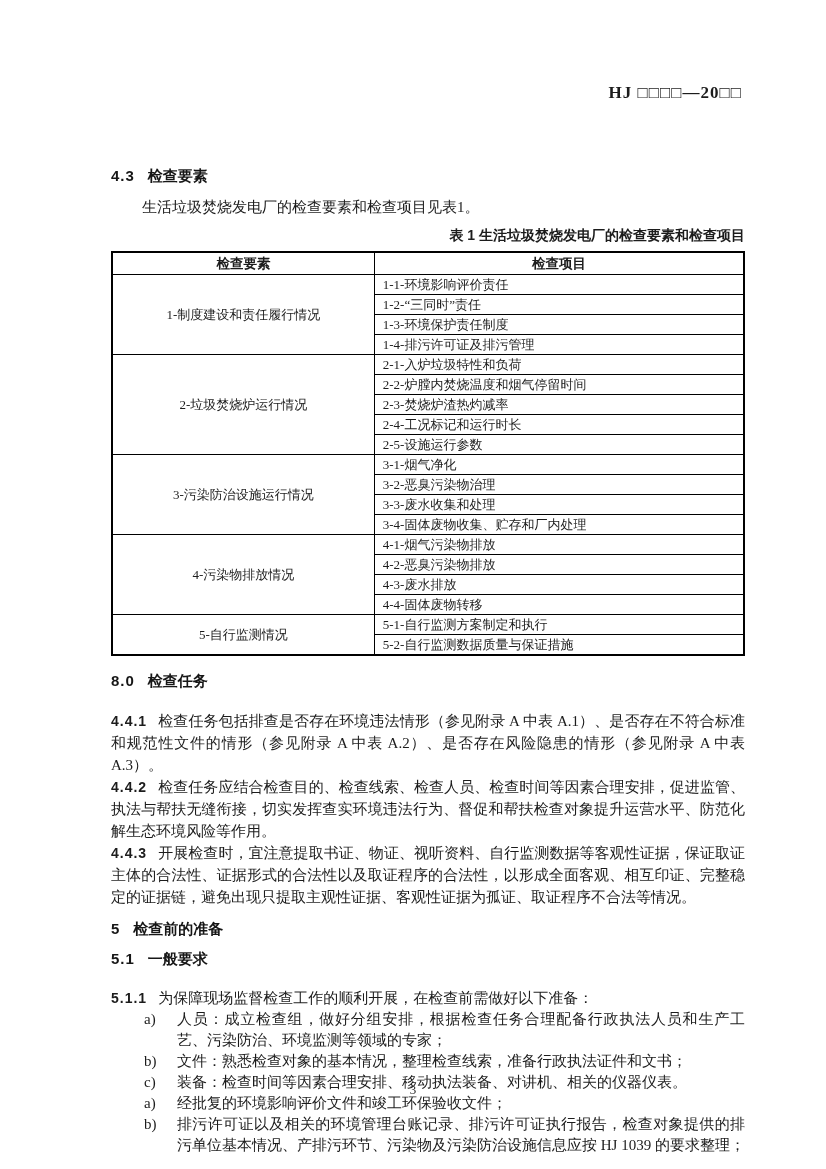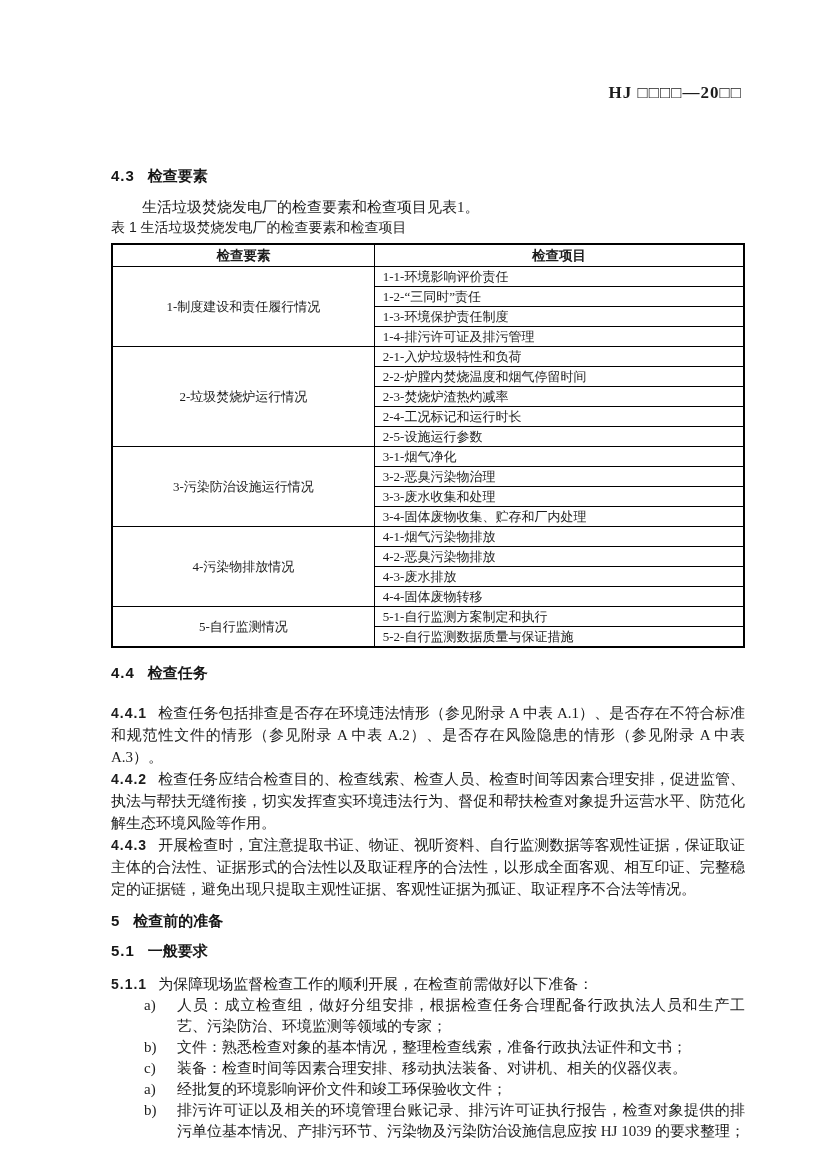--- a/index.html
+++ b/index.html
@@ -21,22 +21,22 @@
     font-weight:bold; font-size:15px; line-height:17px; margin:0;
     color:#161616;
   }
   .h .num { margin-right:13px; letter-spacing:1px; }
   #h43 { margin-top:167px; }
   .intro {
     font-size:15px; line-height:23px; margin:12px 0 0 0;
     text-indent:31px;
   }
   .table-title {
-    text-align:left; font-family:"Liberation Sans", sans-serif;
-    font-weight:normal; font-size:14px; 
+    text-align:right; font-family:"Liberation Sans", sans-serif;
+    font-weight:bold; font-size:14px; margin-top:8px;
   }
   table {
     border-collapse:collapse; width:100%; margin-top:6px;
     border:2px solid #000; table-layout:fixed;
   }
   th, td { border:1px solid #000; }
   th {
     font-family:"Liberation Sans", sans-serif; font-weight:bold;
     font-size:13.5px; height:21px; text-align:center; padding:0;
   }
@@ -51,21 +51,21 @@
   }
   .clause { font-size:15px; line-height:22px; text-align:justify; margin:0; }
   .cnum {
     font-family:"Liberation Sans", sans-serif; font-weight:bold;
     font-size:14px; margin-right:11px; letter-spacing:1px;
   }
   #h44  { margin-top:16px; }
   #p441 { margin-top:21px; }
   #h5   { margin-top:12px; }
   #h51  { margin-top:13px; }
-  #p511 { margin-top:14px; }
+  #p511 { margin-top:20px; }
   .li {
     display:flex; font-size:15px; line-height:21px; margin-left:33px;
   }
   .li .lab { width:33px; flex:none; }
   .li .txt { flex:1; text-align:justify; }
   .page-number {
     position:absolute; left:0; top:1082px; width:826px;
     text-align:center; font-size:13px; color:#2a2a2a;
   }
 </style>
@@ -152,21 +152,21 @@
         <tr>
           <td class="elem" rowspan="2">5-自行监测情况</td>
           <td class="item">5-1-自行监测方案制定和执行</td>
         </tr>
         <tr>
           <td class="item">5-2-自行监测数据质量与保证措施</td>
         </tr>
       </tbody>
   </table>
 
-  <h2 class="h" id="h44"><span class="num">4.4</span><span>检查任务</span></h2>
+  <h2 class="h" id="h44"><span class="num">8.0</span><span>检查任务</span></h2>
 
   <p class="clause" id="p441"><span class="cnum">4.4.1</span><span>检查任务包括排查是否存在环境违法情形（参见附录 A 中表 A.1）、是否存在不符合标准和规范性文件的情形（参见附录 A 中表 A.2）、是否存在风险隐患的情形（参见附录 A 中表 A.3）。</span></p>
 
   <p class="clause"><span class="cnum">4.4.2</span><span>检查任务应结合检查目的、检查线索、检查人员、检查时间等因素合理安排，促进监管、执法与帮扶无缝衔接，切实发挥查实环境违法行为、督促和帮扶检查对象提升运营水平、防范化解生态环境风险等作用。</span></p>
 
   <p class="clause"><span class="cnum">4.4.3</span><span>开展检查时，宜注意提取书证、物证、视听资料、自行监测数据等客观性证据，保证取证主体的合法性、证据形式的合法性以及取证程序的合法性，以形成全面客观、相互印证、完整稳定的证据链，避免出现只提取主观性证据、客观性证据为孤证、取证程序不合法等情况。</span></p>
 
   <h2 class="h" id="h5"><span class="num">5</span><span>检查前的准备</span></h2>
 
   <h2 class="h" id="h51"><span class="num">5.1</span><span>一般要求</span></h2>

